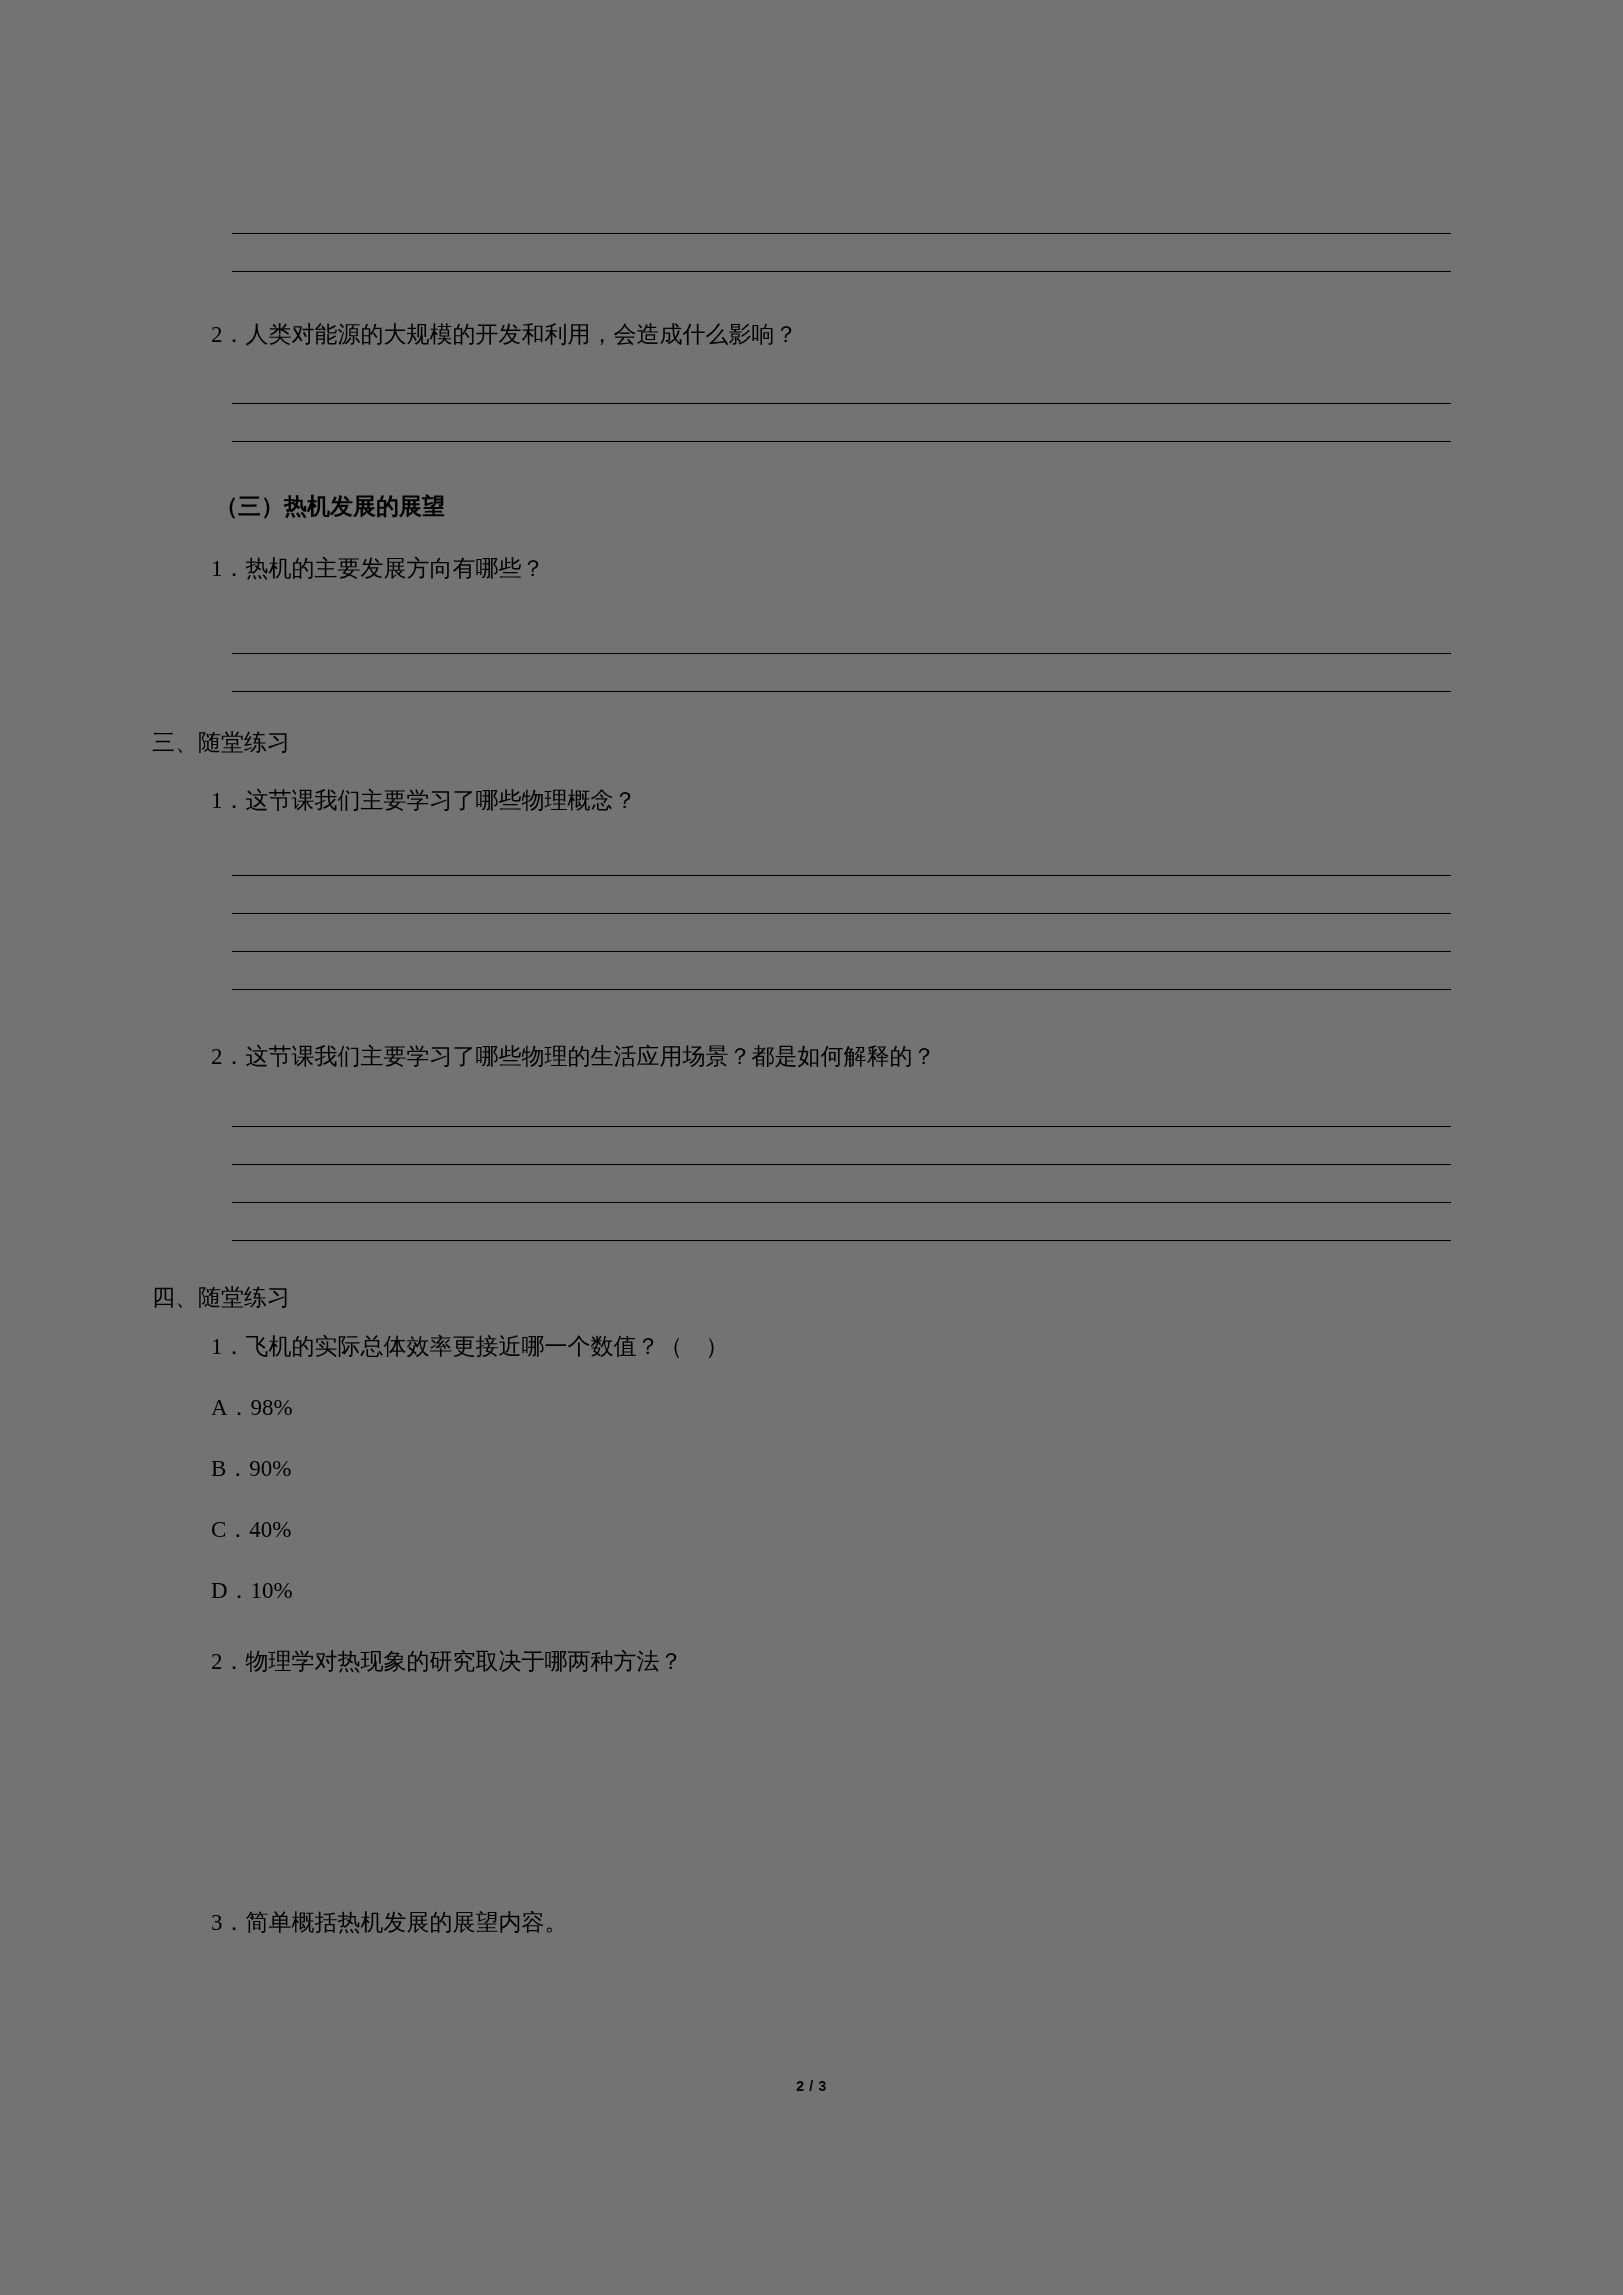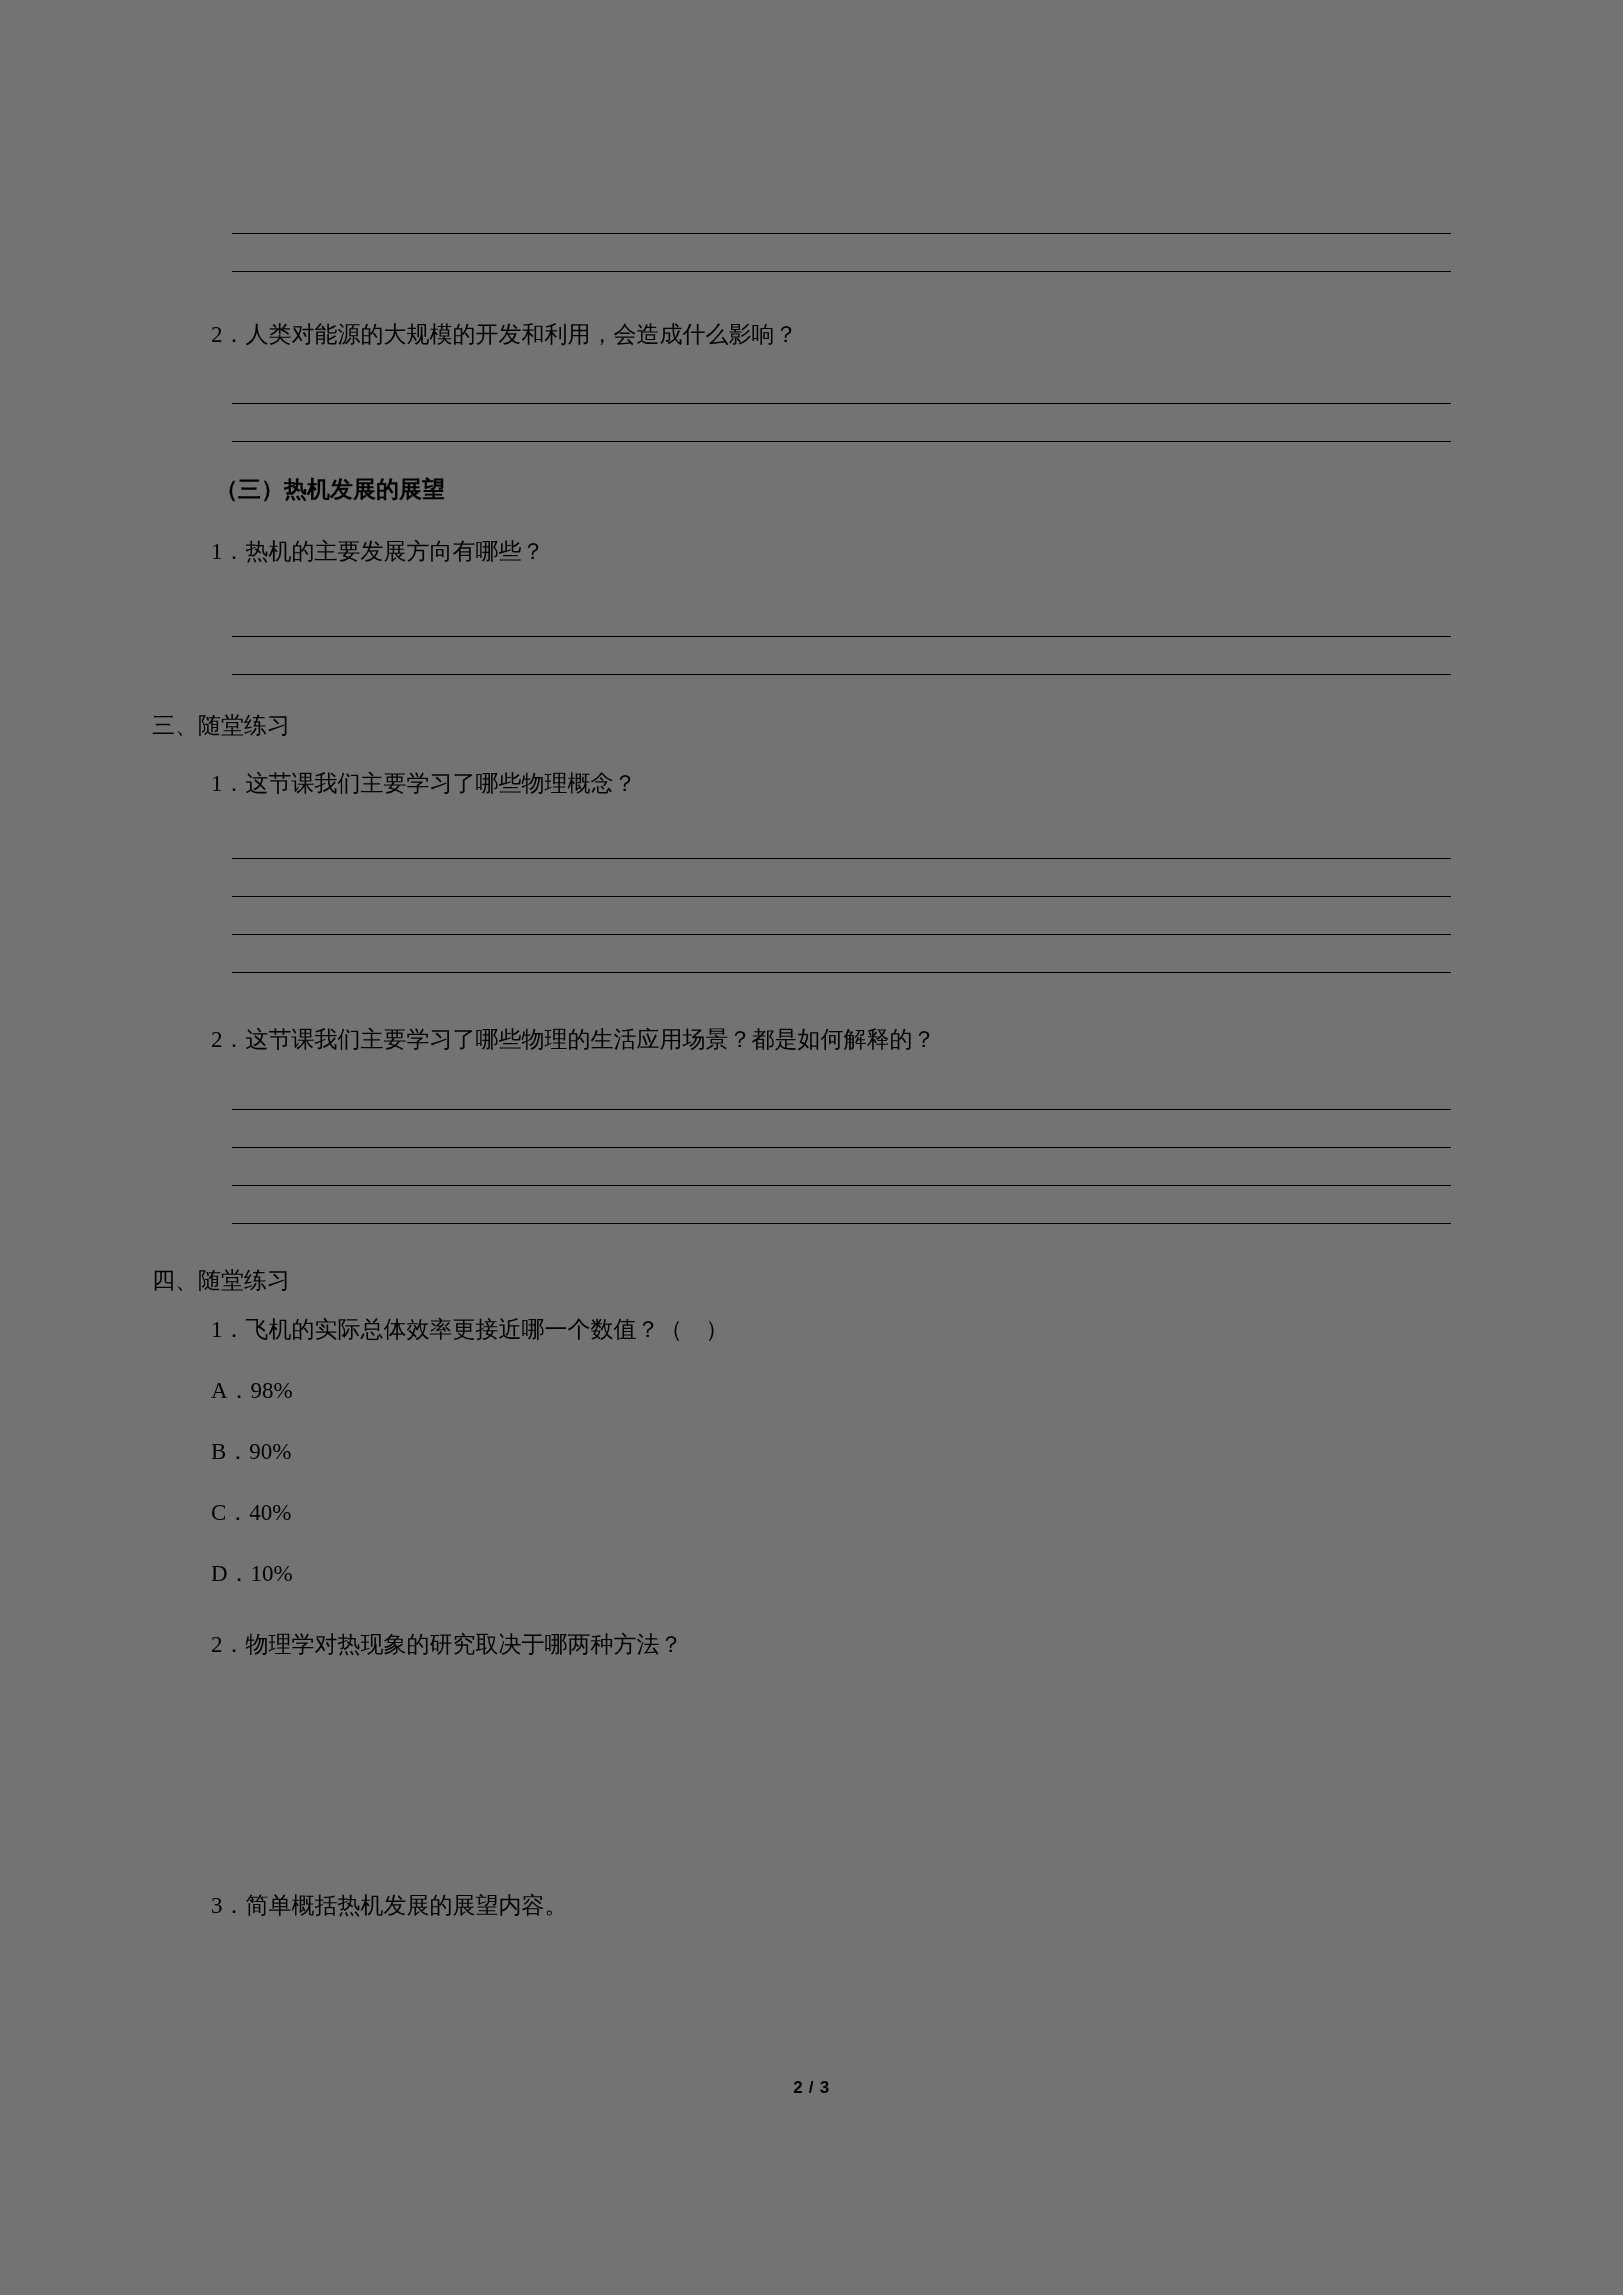--- a/index.html
+++ b/index.html
@@ -38,39 +38,39 @@
   .opt {
     margin: 0 0 0 211px;
     line-height: 33px;
   }
   .footer {
     position: absolute;
     left: 0;
     right: 0;
     top: 2078px;
     text-align: center;
-    font-size: 17px;
+    font-size: 14px;
     font-weight: bold;
     font-family: "Liberation Sans", sans-serif;
     letter-spacing: 0.7px;
   }
 </style>
 </head>
 <body>
 
 <div class="page">
 
   <div class="line"></div>
   <div class="line"></div>
 
   <p class="q" style="margin-top:46px">2．人类对能源的大规模的开发和利用，会造成什么影响？</p>
   <div class="line" style="margin-top:15px"></div>
   <div class="line"></div>
 
-  <p class="sub" style="margin-top:31px">（三）热机发展的展望</p>
+  <p class="sub" style="margin-top:48px">（三）热机发展的展望</p>
   <p class="q" style="margin-top:29px">1．热机的主要发展方向有哪些？</p>
   <div class="line" style="margin-top:31px"></div>
   <div class="line"></div>
 
   <p class="sec" style="margin-top:34px">三、随堂练习</p>
   <p class="q" style="margin-top:25px">1．这节课我们主要学习了哪些物理概念？</p>
   <div class="line" style="margin-top:20.5px"></div>
   <div class="line"></div>
   <div class="line"></div>
   <div class="line"></div>

